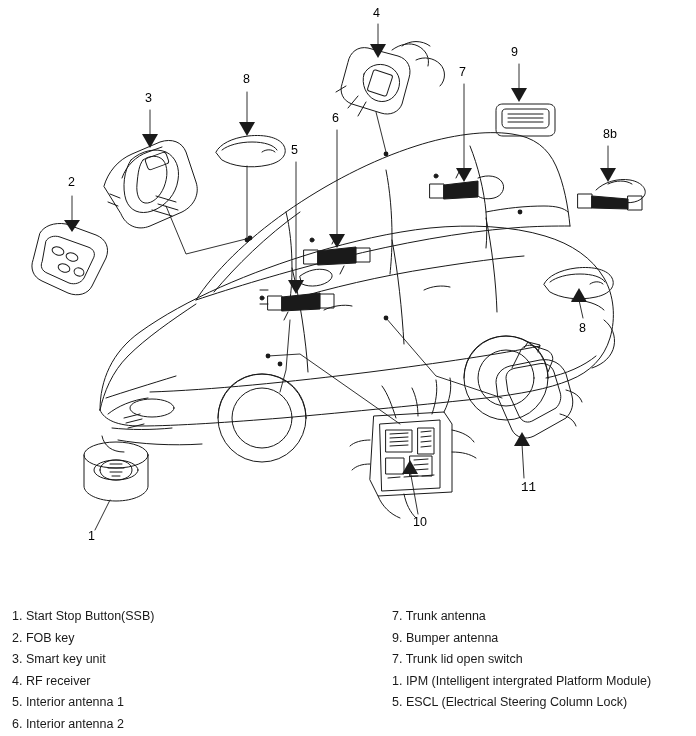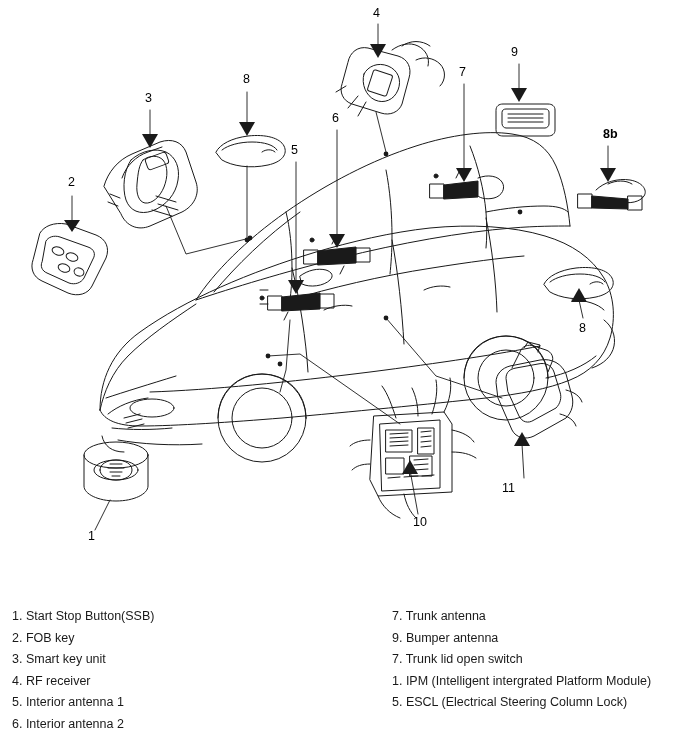--- a/index.html
+++ b/index.html
@@ -328,24 +328,24 @@
 
   <span class="callout-num" style="left:88px;  top:530px;">1</span>
   <span class="callout-num" style="left:68px;  top:176px;">2</span>
   <span class="callout-num" style="left:145px; top:92px;">3</span>
   <span class="callout-num" style="left:373px; top:7px;">4</span>
   <span class="callout-num" style="left:291px; top:144px;">5</span>
   <span class="callout-num" style="left:332px; top:112px;">6</span>
   <span class="callout-num" style="left:459px; top:66px;">7</span>
   <span class="callout-num" style="left:243px; top:73px;">8</span>
   <span class="callout-num" style="left:579px; top:322px;">8</span>
-  <span class="callout-num" style="left:603px; top:128px;font-weight:bold;">8b</span>
+  <span class="callout-num" style="left:603px; top:128px;">8b</span>
   <span class="callout-num" style="left:511px; top:46px;">9</span>
   <span class="callout-num" style="left:413px; top:516px;text-align:right;">10</span>
-  <span class="callout-num" style="left:502px; top:482px;">11</span>
+  <span class="callout-num" style="left:521px; top:482px;font-family:Liberation Mono, monospace;">11</span>
 
 </div>
 
 <div id="legend">
   <div class="legend-col left">
     <div class="legend-item">1. Start Stop Button(SSB)</div>
     <div class="legend-item">2. FOB key</div>
     <div class="legend-item">3. Smart key unit</div>
     <div class="legend-item">4. RF receiver</div>
     <div class="legend-item">5. Interior antenna 1</div>

